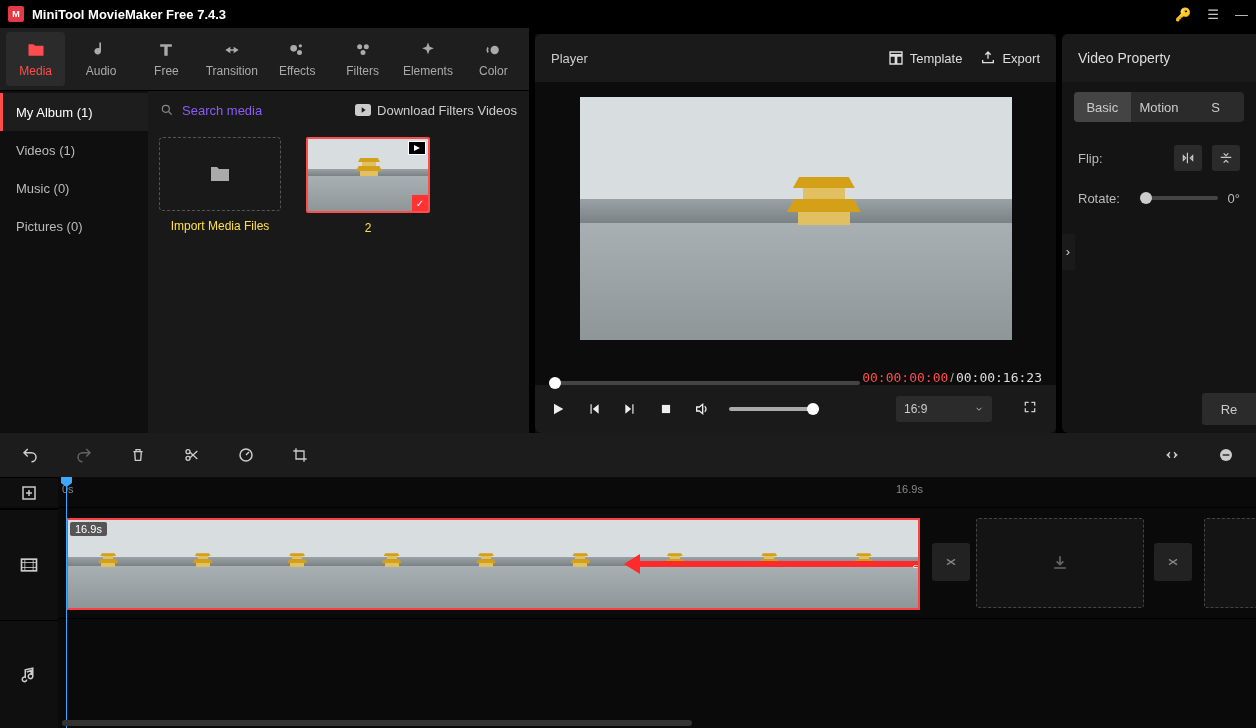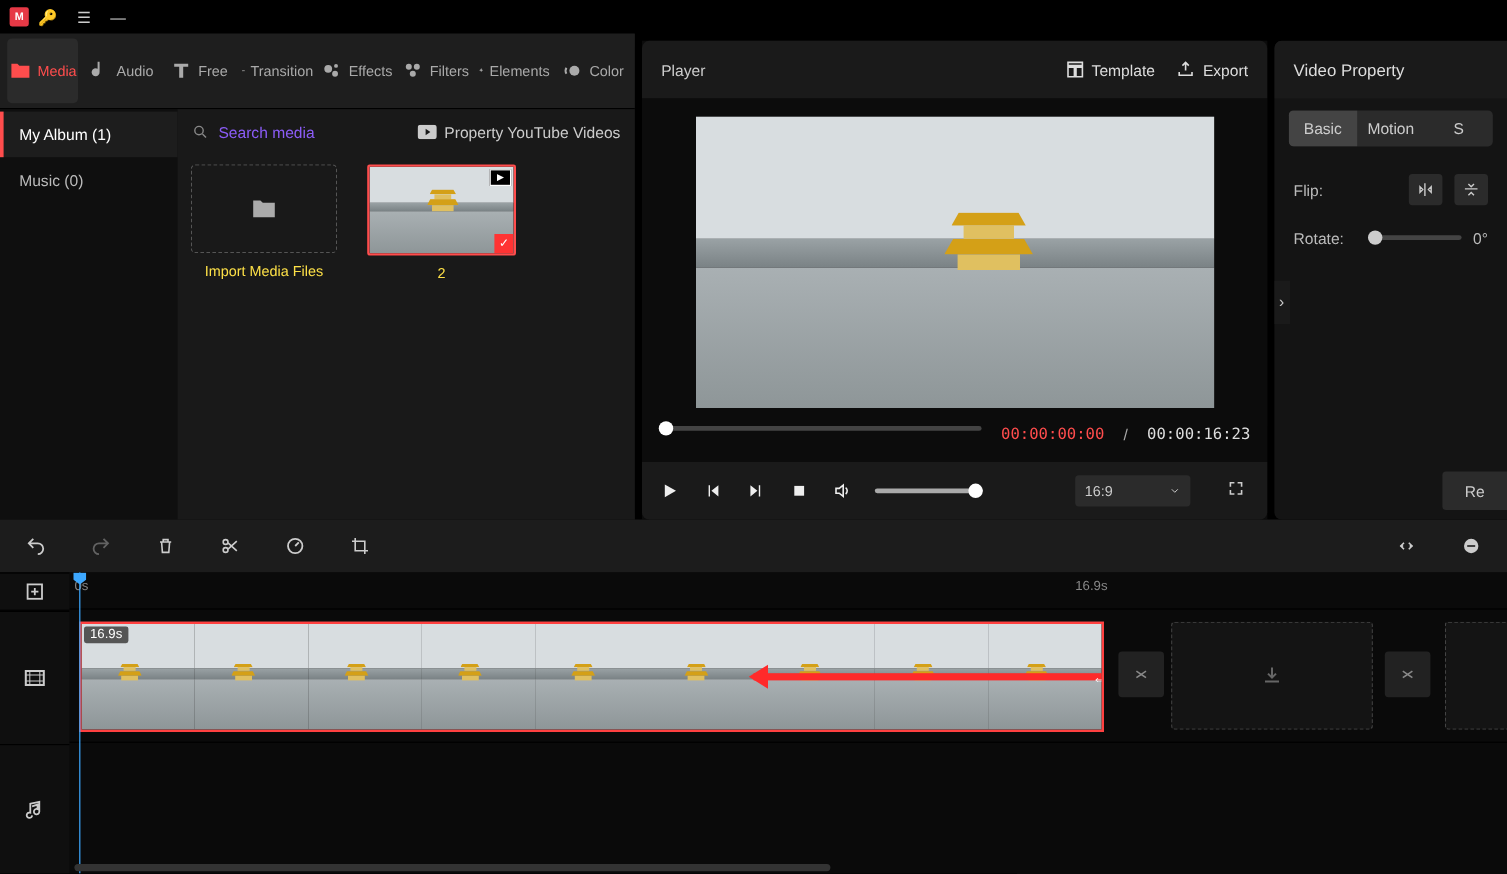--- a/index.html
+++ b/index.html
@@ -4,21 +4,21 @@
 <style>
 html,body{margin:0;padding:0;background:#000;font-family:"Segoe UI",Arial,sans-serif;font-size:13px;color:#ccc;overflow:hidden;width:1256px;height:728px}
 .titlebar{height:28px;background:#000;display:flex;align-items:center;padding:0 8px}
 .app-logo{width:16px;height:16px;background:#e63946;border-radius:2px;margin-right:8px;display:flex;align-items:center;justify-content:center;font-size:9px;color:#fff;font-weight:bold}
 .titlebar-title{color:#fff;font-weight:600;font-size:13px;flex:1}
 .titlebar-actions{display:flex;gap:16px;color:#ccc}
 .titlebar-actions .key{color:#e6b800}
 .app-body{display:flex;height:405px}
 .left-panel{width:529px;display:flex;flex-direction:column;background:#0f0f0f}
 .main-tabs{height:62px;background:#1e1e1e;display:flex;align-items:center;padding:0 6px;gap:6px;border-bottom:1px solid #000}
-.main-tab{display:flex;flex-direction:row;align-items:center;justify-content:center;width:60px;height:54px;border-radius:4px;cursor:pointer;color:#aaa;gap:4px}
+.main-tab{display:flex;flex-direction:column;align-items:center;justify-content:center;width:60px;height:54px;border-radius:4px;cursor:pointer;color:#aaa;gap:4px}
 .main-tab.active{background:#2b2b2b;color:#ff4d4d}
 .main-tab .lbl{font-size:12px}
 .main-tab svg{width:20px;height:20px}
 .left-sub{display:flex;flex:1}
 .side-cats{width:148px;background:#0f0f0f;display:flex;flex-direction:column;padding-top:2px}
 .side-cat{height:38px;display:flex;align-items:center;padding-left:16px;cursor:pointer;color:#bbb;font-size:13px}
 .side-cat.active{background:#1d1d1d;border-left:3px solid #ff4d4d;color:#fff;padding-left:13px}
 .media-area{flex:1;background:#191919;display:flex;flex-direction:column}
 .media-top{height:38px;display:flex;align-items:center;padding:0 12px;gap:8px;color:#888}
 .search-ic{width:14px;height:14px}
@@ -49,21 +49,21 @@
 .preview{flex:1;display:flex;align-items:center;justify-content:center;background:#0c0c0c}
 .preview-inner{width:432px;height:243px;position:relative;overflow:hidden}
 .preview-inner .sky{height:42%}
 .preview-inner .mtn{height:10%}
 .preview-inner .water{height:48%}
 .preview-inner .pagoda{bottom:44%;left:48%;width:74px;height:56px}
 .preview-inner .pagoda .r1{width:74px;height:13px}
 .preview-inner .pagoda .b1{width:52px;height:13px}
 .preview-inner .pagoda .r2{width:62px;height:11px}
 .preview-inner .pagoda .b2{width:42px;height:11px}
-.scrub{height:30px;display:flex;align-items:flex-start;padding:0 14px;gap:16px}
+.scrub{height:30px;display:flex;align-items:flex-end;padding:0 14px;gap:2px}
 .scrub-track{flex:1;height:4px;background:#444;border-radius:2px;position:relative}
 .scrub-thumb{position:absolute;left:0;top:-4px;width:12px;height:12px;border-radius:50%;background:#fff}
 .time-cur{color:#ff4d4d;font-size:13px;font-family:Consolas,monospace}
 .time-sep{color:#aaa}
 .time-tot{color:#ddd;font-size:13px;font-family:Consolas,monospace}
 .controls{height:48px;display:flex;align-items:center;padding:0 14px;gap:18px;background:#1a1a1a;border-radius:0 0 6px 6px}
 .ctrl-btn{width:18px;height:18px;cursor:pointer;color:#eee;display:flex;align-items:center;justify-content:center}
 .vol-track{width:90px;height:4px;background:#aaa;border-radius:2px;position:relative}
 .vol-thumb{position:absolute;right:0;top:-4px;width:12px;height:12px;border-radius:50%;background:#fff}
 .ratio-sel{margin-left:auto;width:80px;height:26px;background:#2b2b2b;display:flex;align-items:center;justify-content:space-between;padding:0 8px;font-size:12px;border-radius:3px;cursor:pointer}
@@ -113,20 +113,21 @@
 .trans-btn{position:absolute;top:35px;width:38px;height:38px;background:#222;border-radius:3px;display:flex;align-items:center;justify-content:center;cursor:pointer}
 .drop-slot{position:absolute;top:10px;height:88px;border:1px dashed #444;border-radius:3px;background:#141414;display:flex;align-items:center;justify-content:center}
 .scroll-h{position:absolute;bottom:2px;left:4px;height:6px;width:630px;background:#333;border-radius:3px}
 svg{fill:currentColor}
 </style>
 </head>
 <body>
 
 <div class="titlebar">
   <div class="app-logo">M</div>
+  <div class="titlebar-title">MiniTool MovieMaker Free 7.4.3</div>
   <div class="titlebar-actions">
     <span class="key">🔑</span>
     <span>☰</span>
     <span>—</span>
   </div>
 </div>
 
 <div class="app-body">
 
   <div class="left-panel">
@@ -181,35 +182,37 @@
         <svg viewBox="0 0 24 24">
             <circle cx="14" cy="12" r="5"></circle>
             <path d="M6 9a6 6 0 0 0 0 6" fill="none" stroke="currentColor" stroke-width="2"></path>
           </svg>
         <span class="lbl">Color</span>
       </div>
     </div>
     <div class="left-sub">
       <div class="side-cats">
         <div class="side-cat active">My Album (1)</div>
+        <div class="side-cat">Videos (1)</div>
         <div class="side-cat">Music (0)</div>
+        <div class="side-cat">Pictures (0)</div>
       </div>
       <div class="media-area">
         <div class="media-top">
           <svg class="search-ic" viewBox="0 0 24 24">
               <circle cx="10" cy="10" r="6" fill="none" stroke="#888" stroke-width="2"></circle>
               <path d="M15 15l5 5" stroke="#888" stroke-width="2"></path>
             </svg>
           <div class="search-text">Search media</div>
           <div class="yt-link">
             <svg width="16" height="12" viewBox="0 0 24 18">
                 <rect width="24" height="18" rx="4" fill="#ccc"></rect>
                 <path d="M10 5v8l6-4z" fill="#191919"></path>
               </svg>
-            <span>Property YouTube Videos</span>
+            <span>Download Filters Videos</span>
           </div>
         </div>
         <div class="media-grid">
           <div class="media-item">
             <div class="import-box">
               <svg viewBox="0 0 24 24">
                   <path d="M3 5h6l2 2h10v12H3z"></path>
                 </svg>
             </div>
             <div class="cap">Import Media Files</div>

